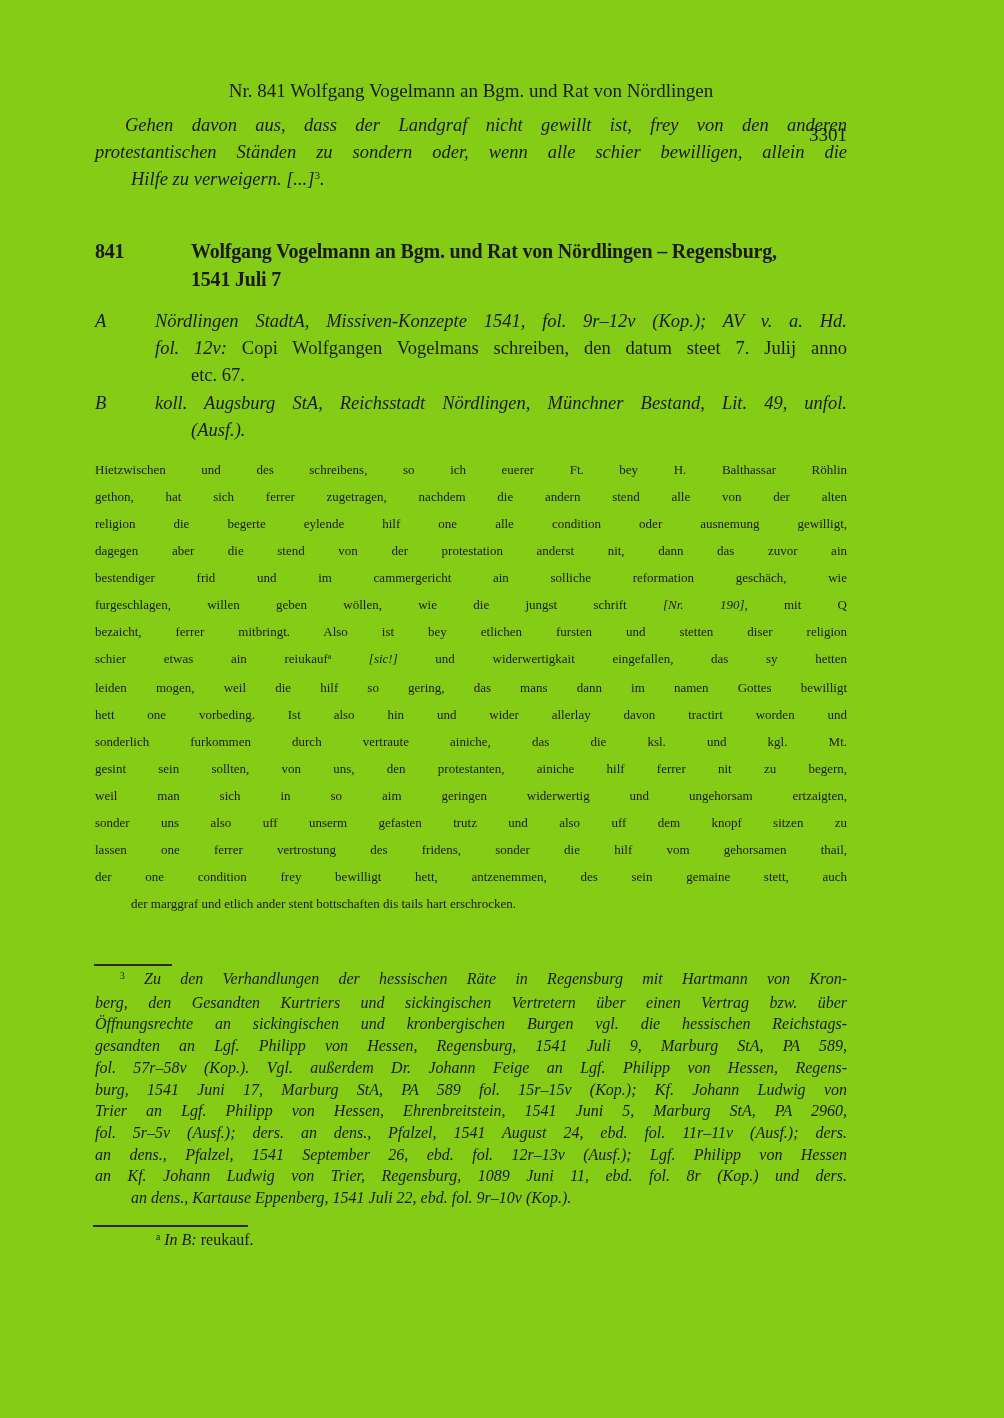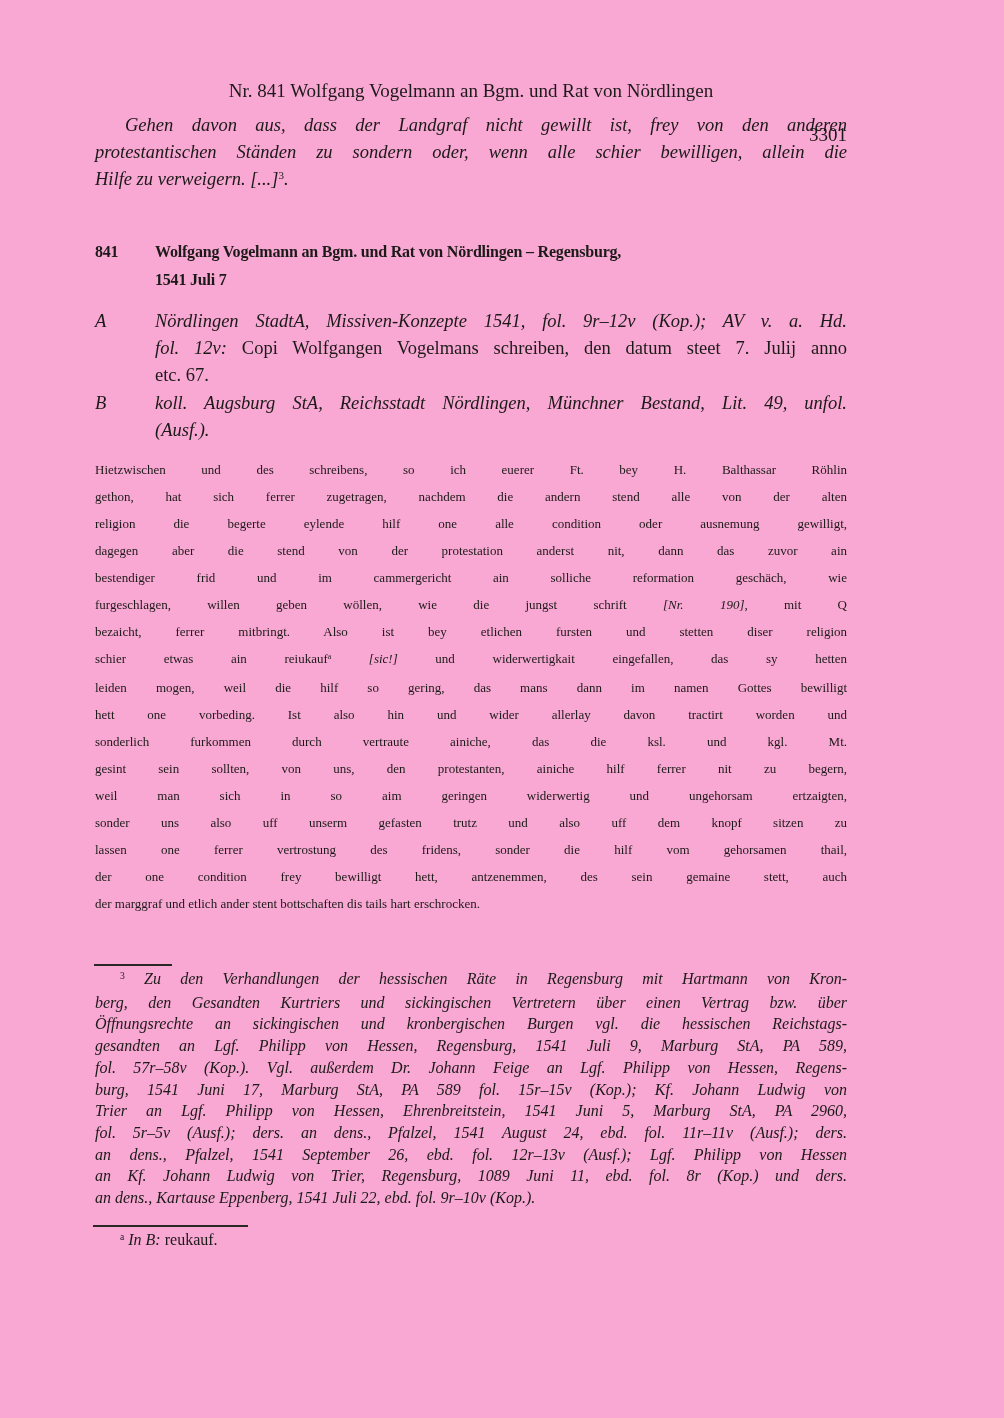--- a/index.html
+++ b/index.html
@@ -1,39 +1,39 @@
 <!DOCTYPE html>
 <html><head>
 <meta charset="utf-8">
 <style>
   html,body{margin:0;padding:0;background:#e8e8e8;}
   .page{
     position:relative;
     width:1004px;height:1418px;
     margin:0 auto;
-    background:#f9a8d4;
+    background:#84cc16;
     color:#1c1a18;
     font-family:"Liberation Serif","DejaVu Serif",serif;
     overflow:hidden;
   }
   .block{position:absolute;left:95px;width:752px;}
   .line{text-align:justify;text-align-last:justify;white-space:normal;}
-  .line.noj{text-align-last:left;}
+  .line.noj{text-align-last:left;margin-left:36px;}
   .rm{font-style:normal;}
   .it{font-style:italic;}
   .bd{font-weight:bold;font-style:normal;}
   .sup{font-style:normal;font-size:0.6em;position:relative;top:-0.5em;letter-spacing:0;}
 
   .running-head{top:80px;height:24px;font-size:19px;}
   .rh-title{position:absolute;left:0;right:0;text-align:center;}
   .folio{position:absolute;right:0;top:0;margin-top:44px;}
 
   .summary{top:112px;font-size:18.5px;line-height:27px;font-style:italic;}
 
-  .entry-heading{top:238px;display:flex;font-size:16px;line-height:27.5px;font-weight:bold;letter-spacing:-0.2px;}
+  .entry-heading{top:238px;display:flex;font-size:20px;line-height:27.5px;font-weight:bold;letter-spacing:-0.2px;}
   .eh-num{width:60px;flex:0 0 60px;}
   .eh-lines{flex:1;}
   .entry-heading .line{text-align-last:left;}
 
   .source{display:flex;font-size:18.5px;line-height:27px;}
   .source-a{top:308px;}
   .source-b{top:390px;}
   .src-label{width:60px;flex:0 0 60px;font-style:italic;}
   .src-lines{flex:1;}
 

